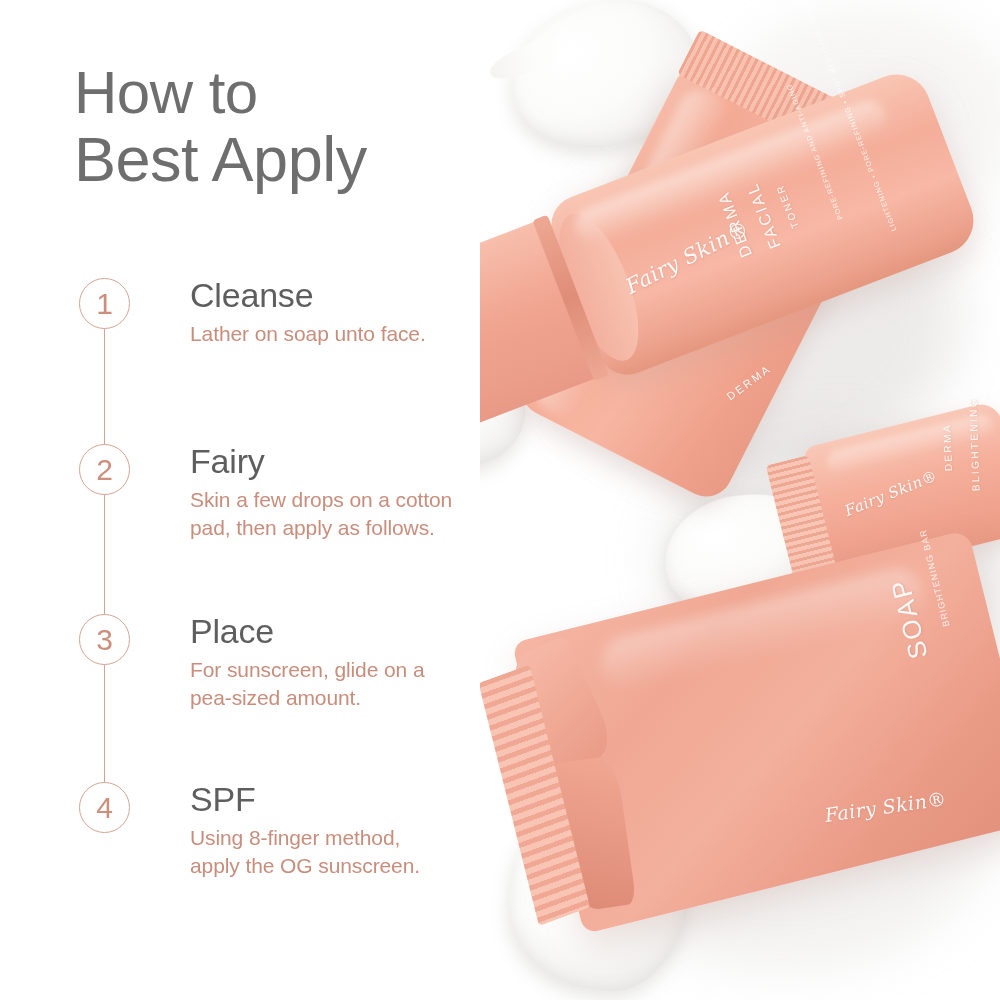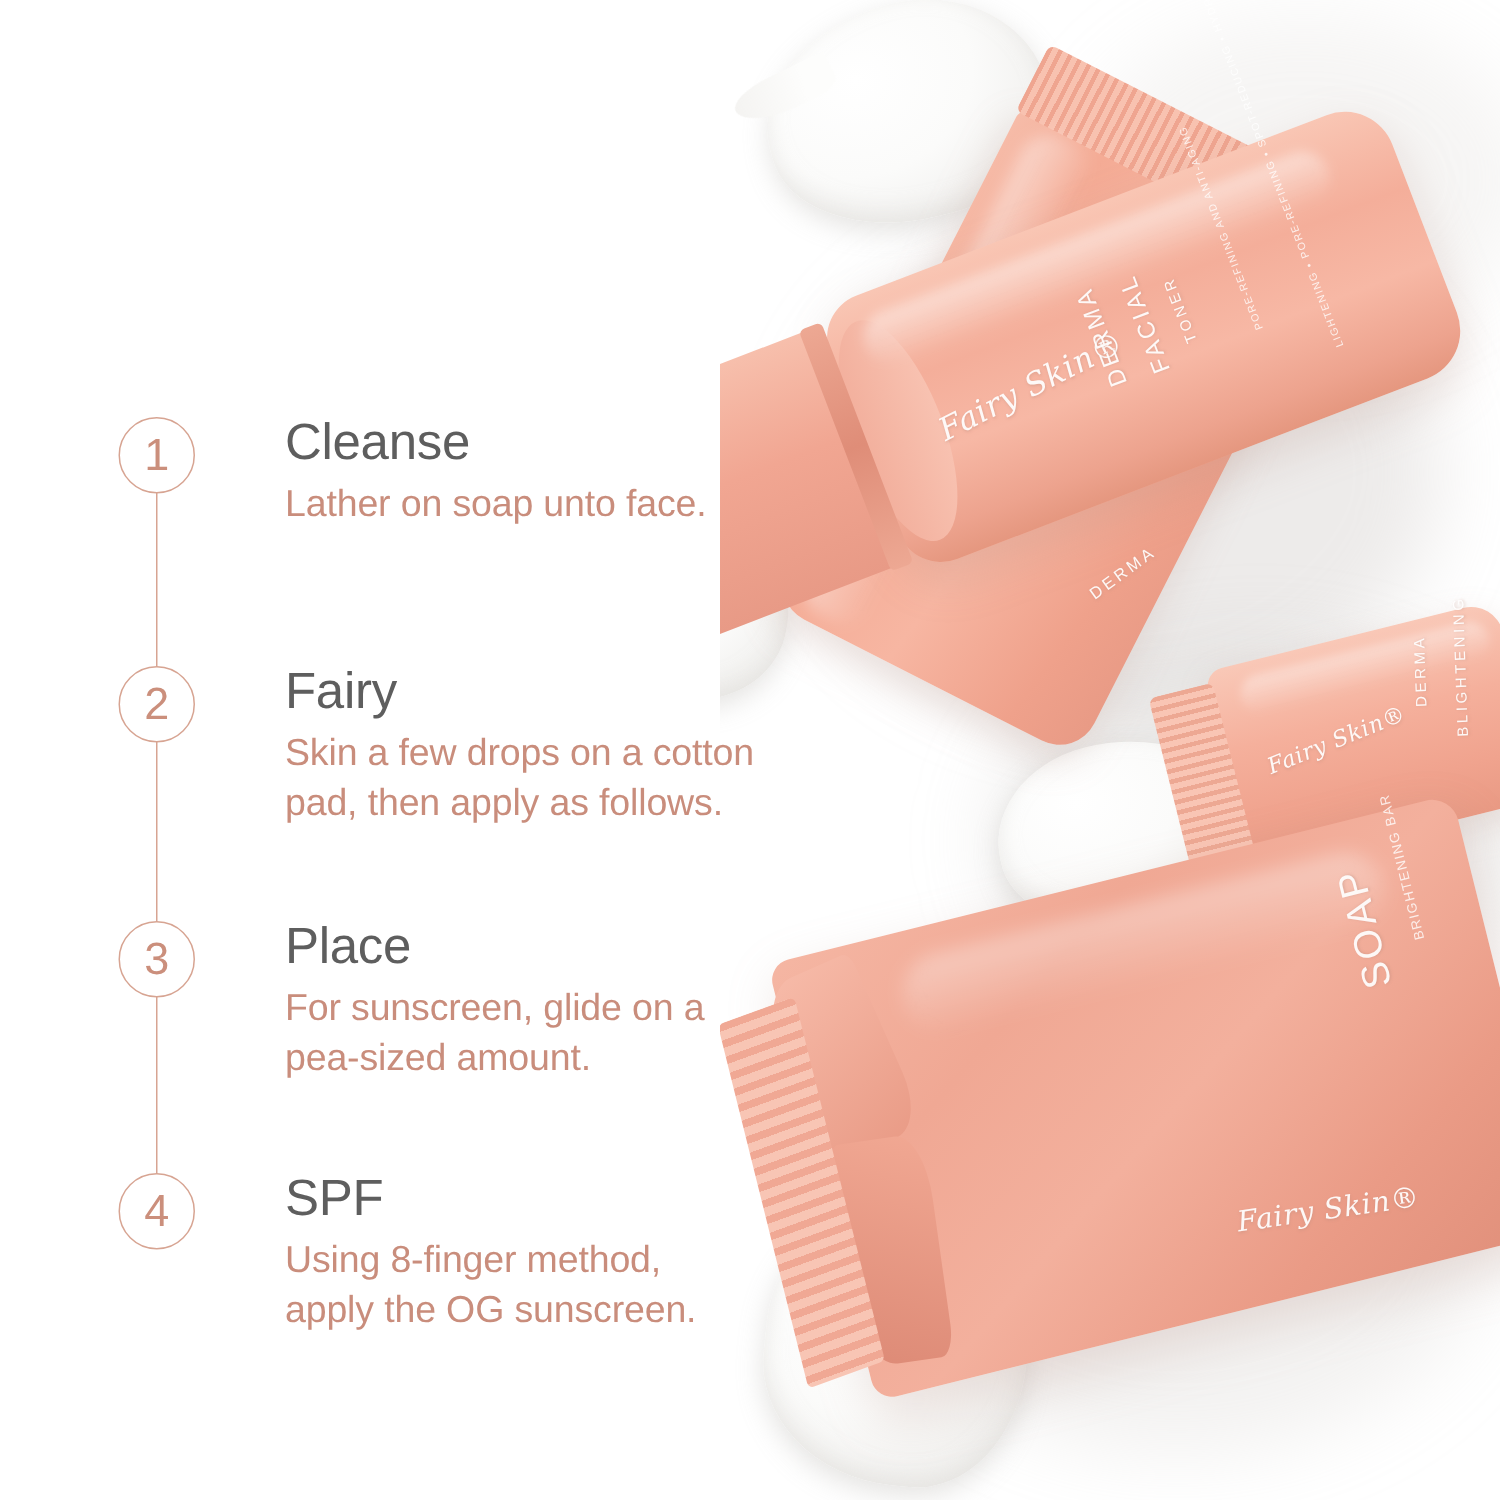--- a/index.html
+++ b/index.html
@@ -232,21 +232,21 @@
     color:#cb8f7c; font-size:30px; font-weight:400; line-height:1;
     font-family:"Liberation Sans", sans-serif;
   }
   .step .sname{
     position:absolute; left:190px; top:0;
     color:#5e5e5e; font-size:34px; font-weight:500; letter-spacing:-0.2px;
     white-space:nowrap;
   }
   .step .sdesc{
     position:absolute; left:190px; top:44px; width:430px;
-    color:#c98d7c; font-size:25px; font-weight:400; line-height:1.32;
+    color:#c98d7c; font-size:21px; font-weight:400; line-height:1.32;
     letter-spacing:-0.1px; white-space:pre-line;
   }
 
   .s1{ top:276px; } .s1 .circle{ top:2px; }
   .s2{ top:442px; } .s2 .circle{ top:2px; }
   .s3{ top:612px; } .s3 .circle{ top:2px; }
   .s4{ top:780px; } .s4 .circle{ top:2px; }
 </style>
 </head>
 <body>
@@ -304,20 +304,22 @@
     <div class="pleat2"></div>
     <div class="fin"></div>
     <div class="gloss"></div>
     <div class="plabel" style="left:430px; top:118px; font-size:26px; transform:rotate(-90deg); transform-origin:left center;">SOAP</div>
     <div class="ptiny" style="left:464px; top:104px; font-size:9px; transform:rotate(-90deg); transform-origin:left center;">BRIGHTENING BAR</div>
     <div class="brand" style="left:300px; top:258px; font-size:19px; transform:rotate(6deg);">Fairy Skin®</div>
   </div>
 </div>
 
 <div class="title">
+  <span class="l1">How to</span>
+  <span class="l2">Best Apply</span>
 </div>
 
 <div class="steps">
 
   <div class="rail"></div>
 
   <div class="step s1">
     <div class="circle">
       <span>1</span>
     </div>

